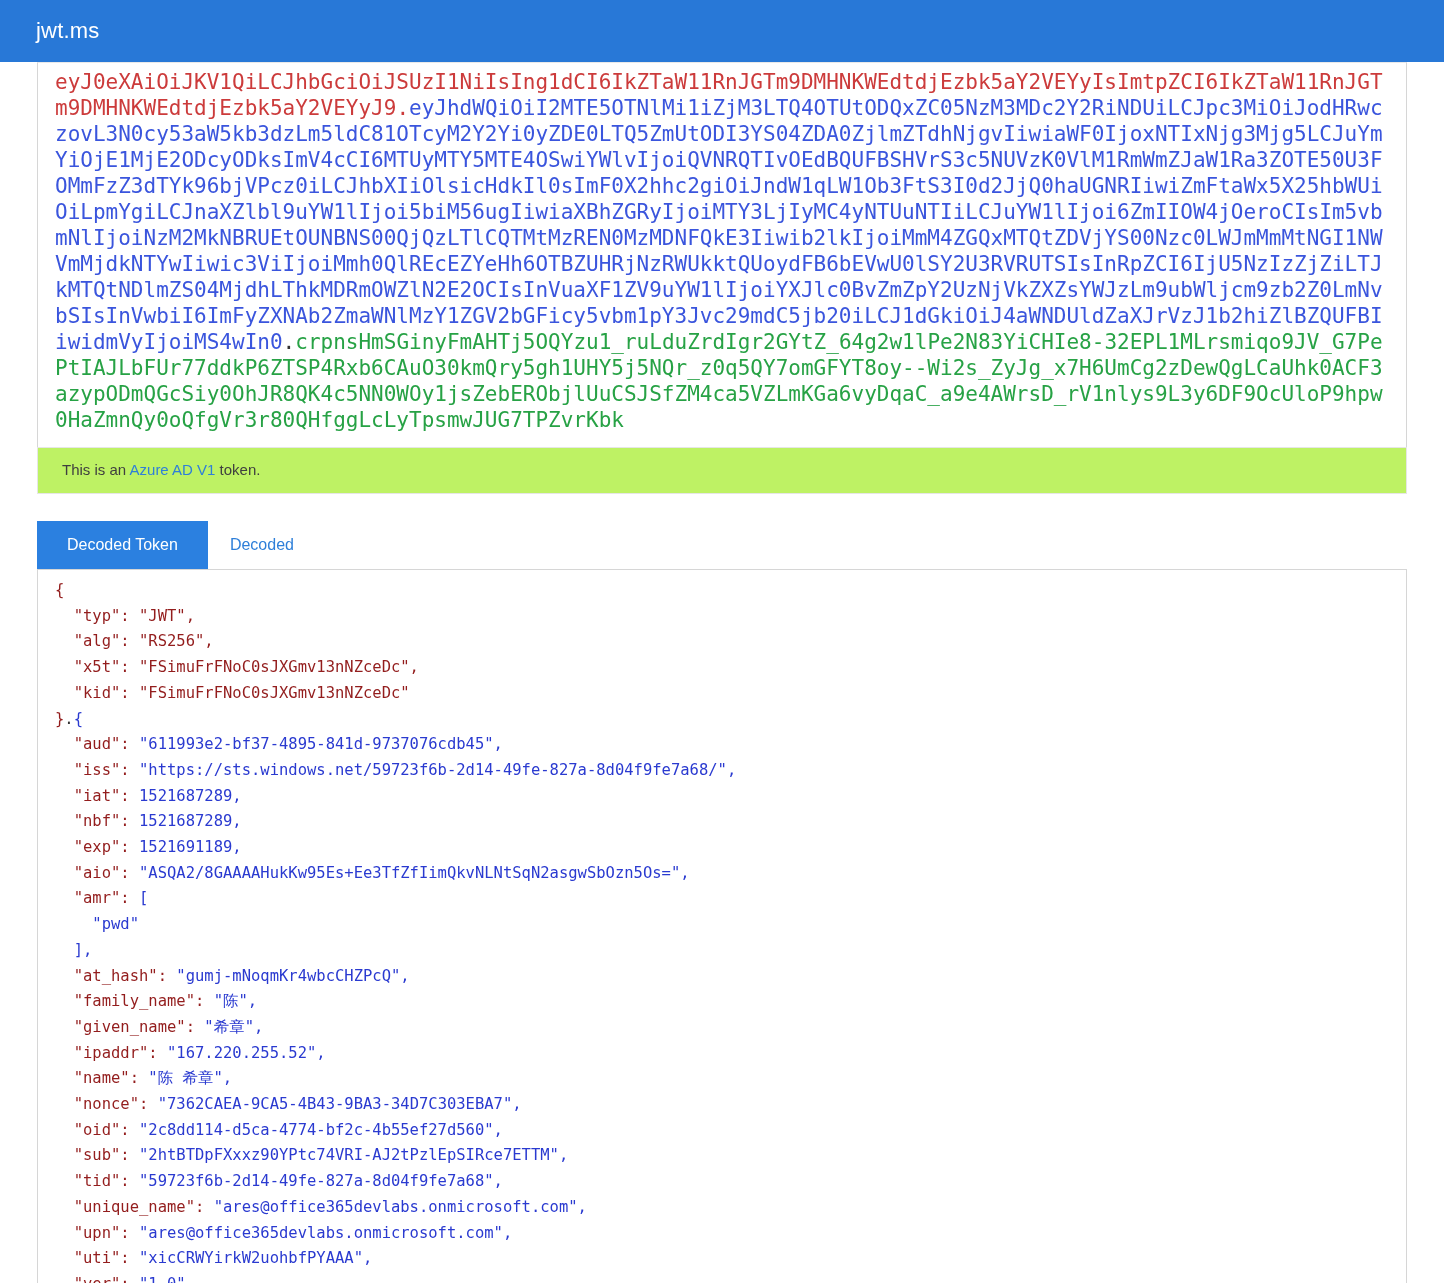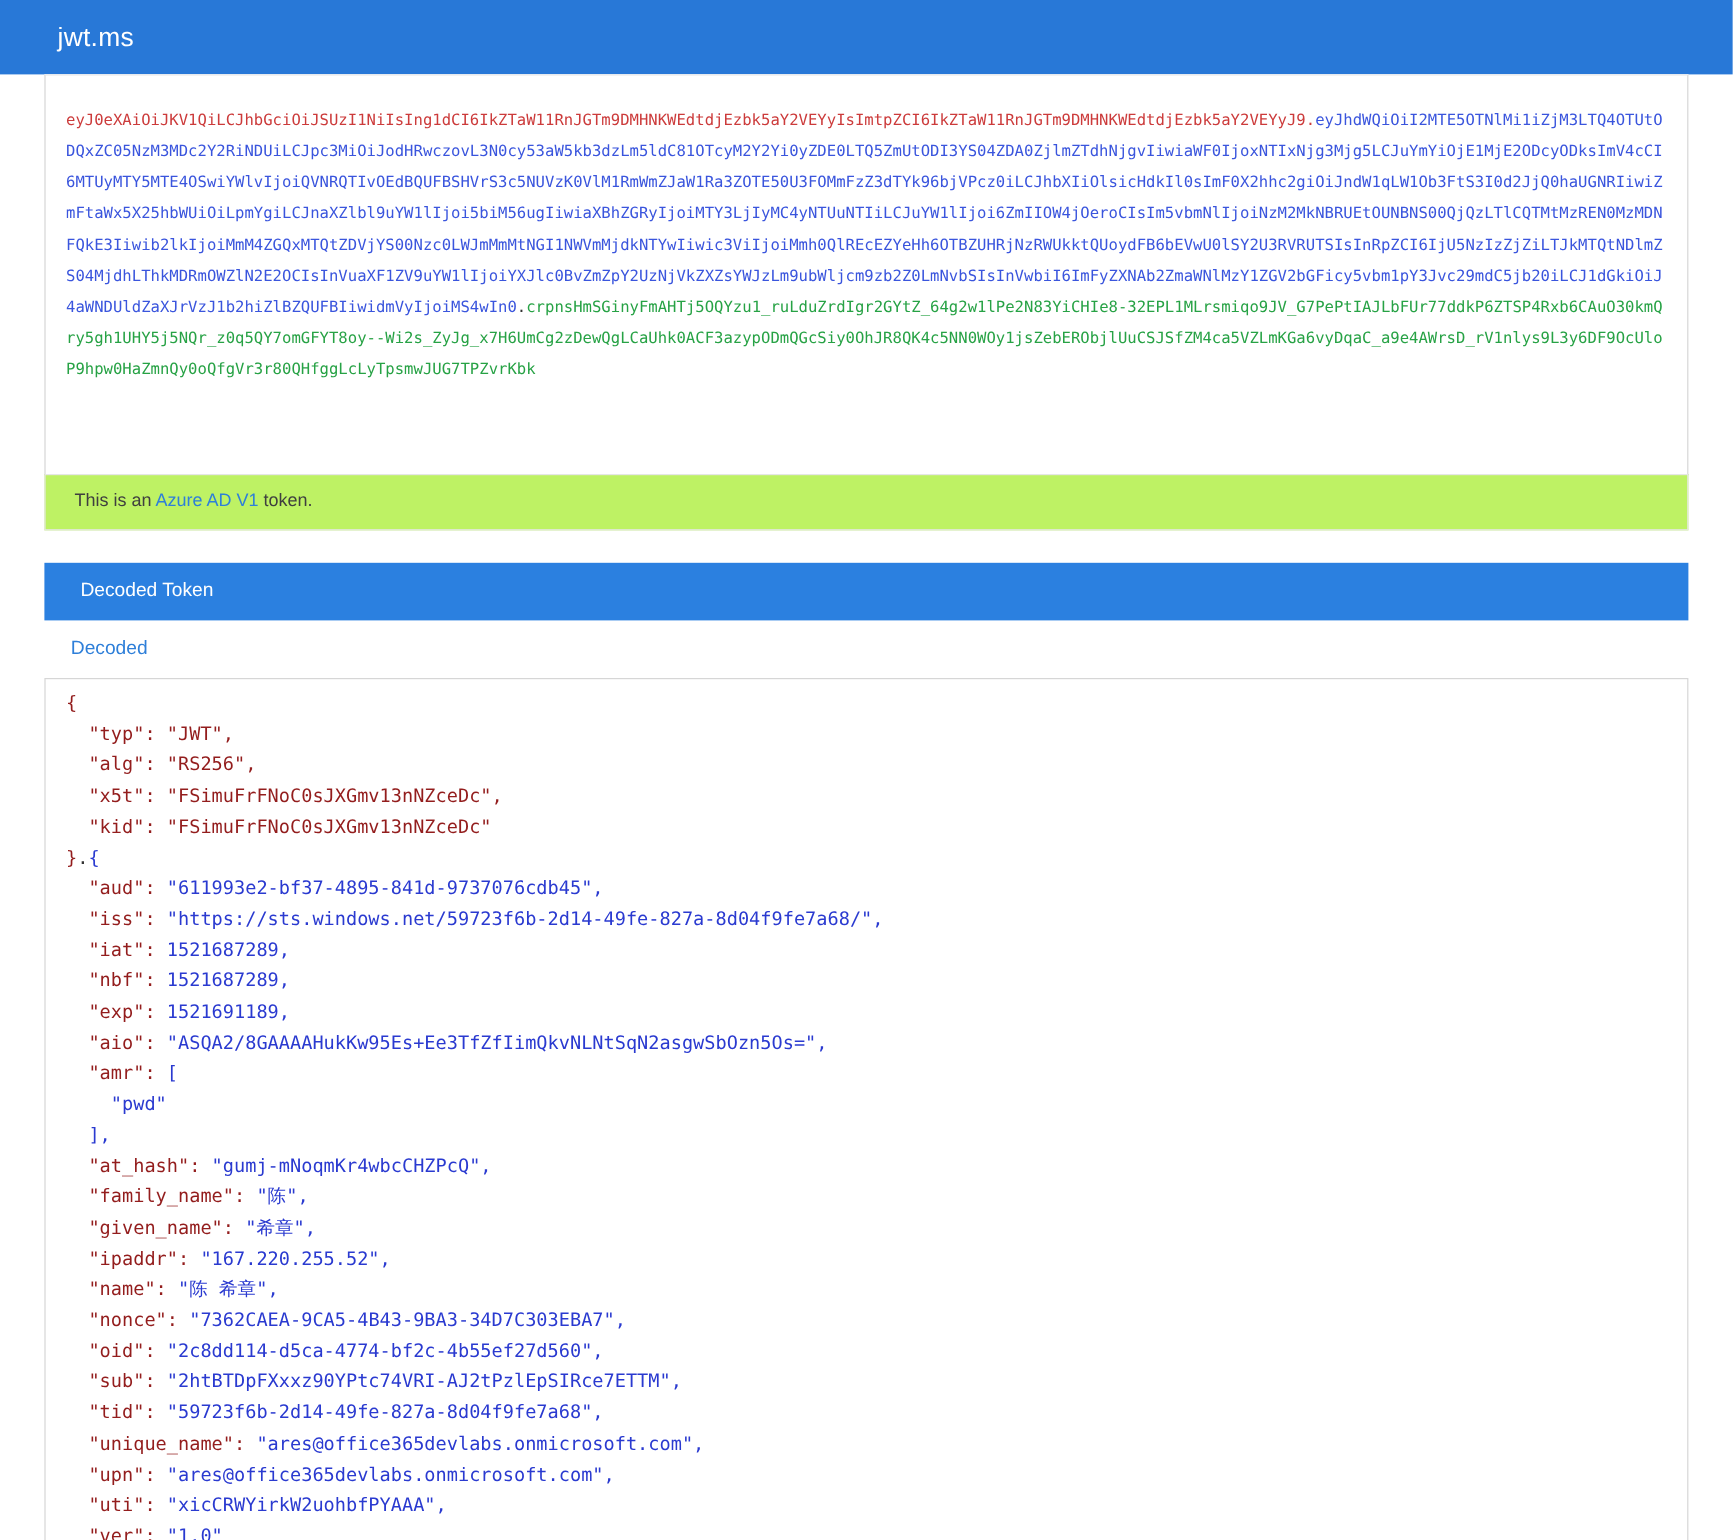--- a/index.html
+++ b/index.html
@@ -26,30 +26,29 @@
     background:var(--navbar-bg);
     display:flex;
     align-items:center;
     padding-left:36px;
   }
   .navbar-title{
     color:#fff;
     font-size:22px;
     font-weight:400;
     letter-spacing:.2px;
-    margin-left:12px;
   }
   .container{ margin:0 37px; }
   .token-box{
     border:1px solid var(--border-gray);
     border-top:1px solid #e9e9e9;
     background:#fff;
-    padding:25px 16px 14px 17px;
+    padding:6px 16px 14px 17px;
     font-family:"DejaVu Sans Mono", monospace;
-    font-size:13px;
+    font-size:21px;
     line-height:26px;
     word-break:break-all;
     min-height:334px;
     cursor:text;
   }
   .tok-h{color:var(--tok-red);}
   .tok-dot1{color:var(--tok-red);}
   .tok-p{color:var(--tok-blue);}
   .tok-dot2{color:#333;}
   .tok-s{color:var(--tok-green);}
@@ -64,21 +63,20 @@
   }
   .info-bar a{
     color:var(--link-blue);
     text-decoration:none;
     cursor:pointer;
   }
   .tabs{
     margin-top:27px;
     display:flex;
     align-items:stretch;
-    flex-direction:column;
   }
   .tab{
     font-size:16px;
     line-height:48px;
     height:48px;
     cursor:pointer;
     user-select:none;
   }
   .tab.active{
     background:var(--tab-active-bg);

